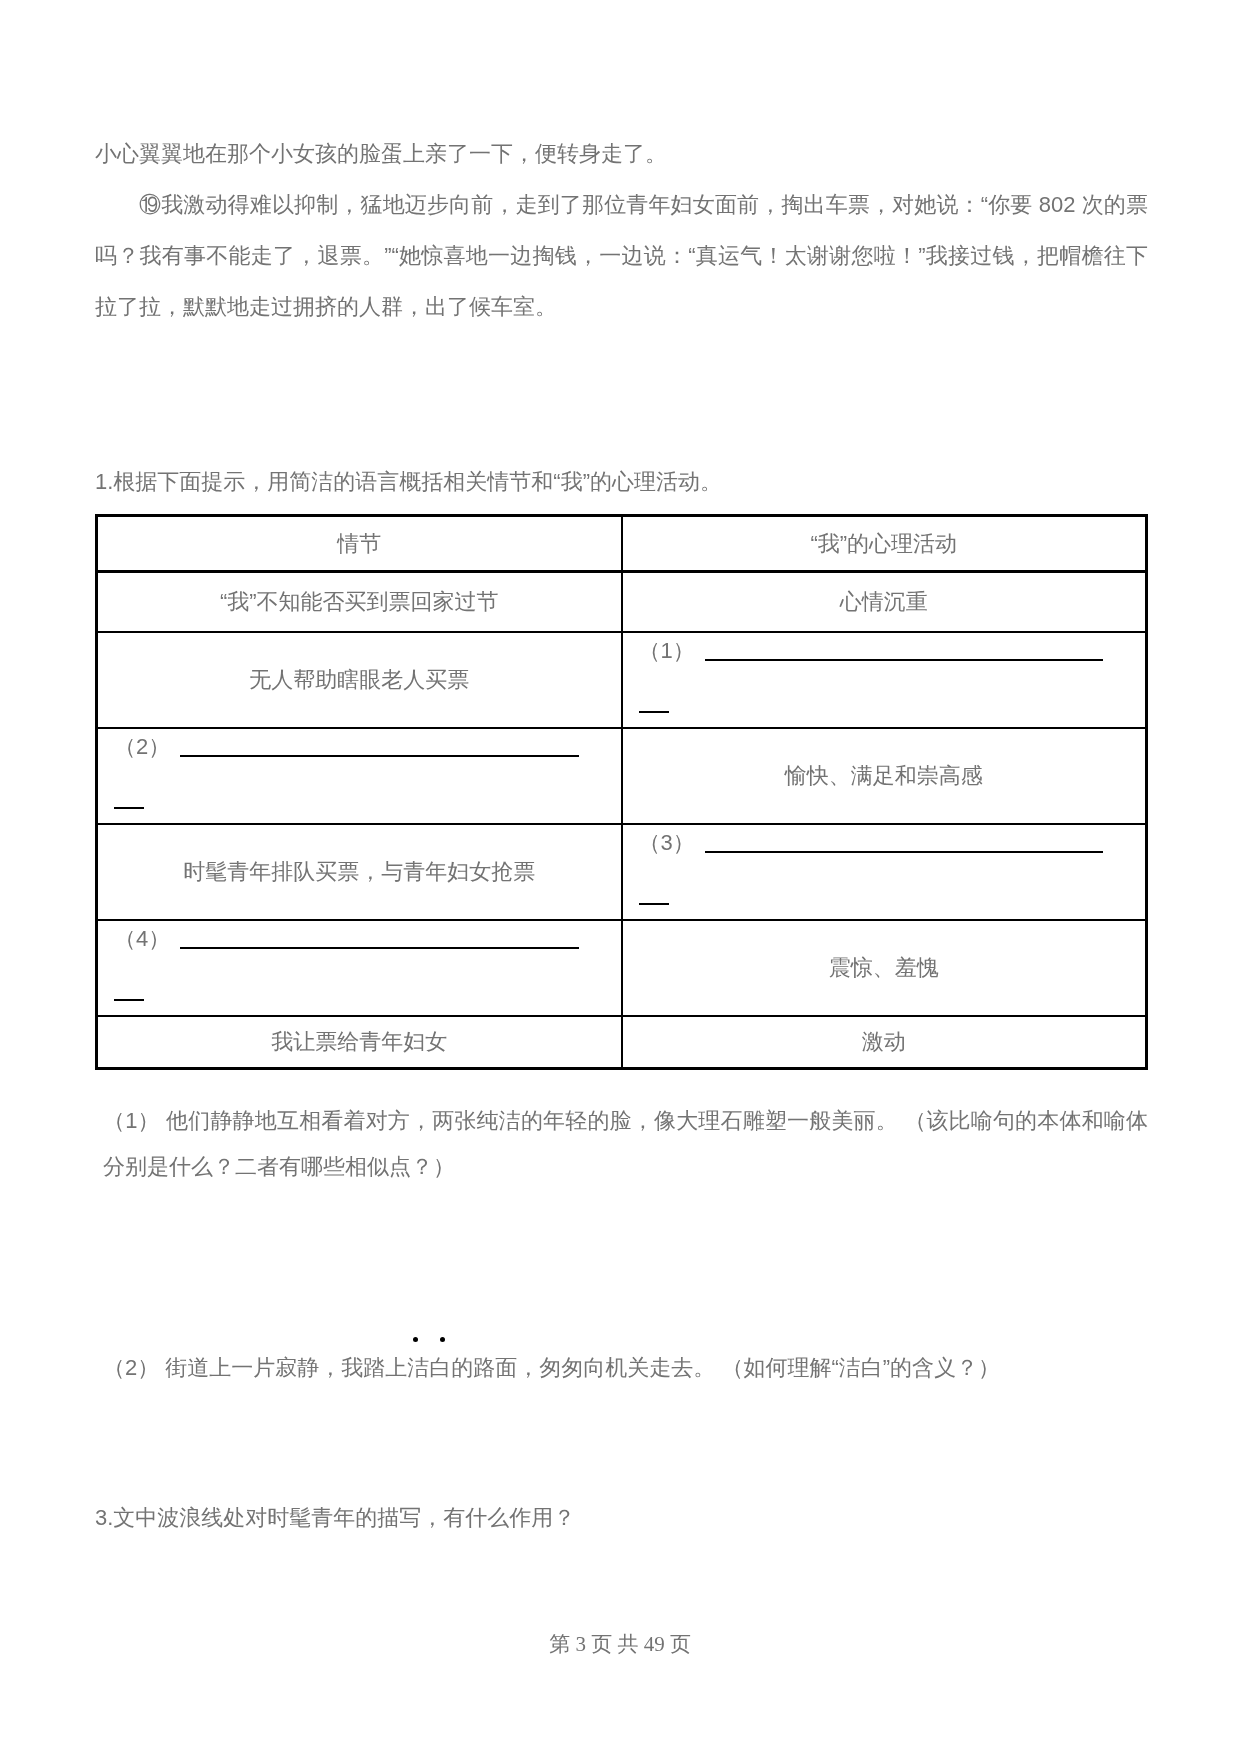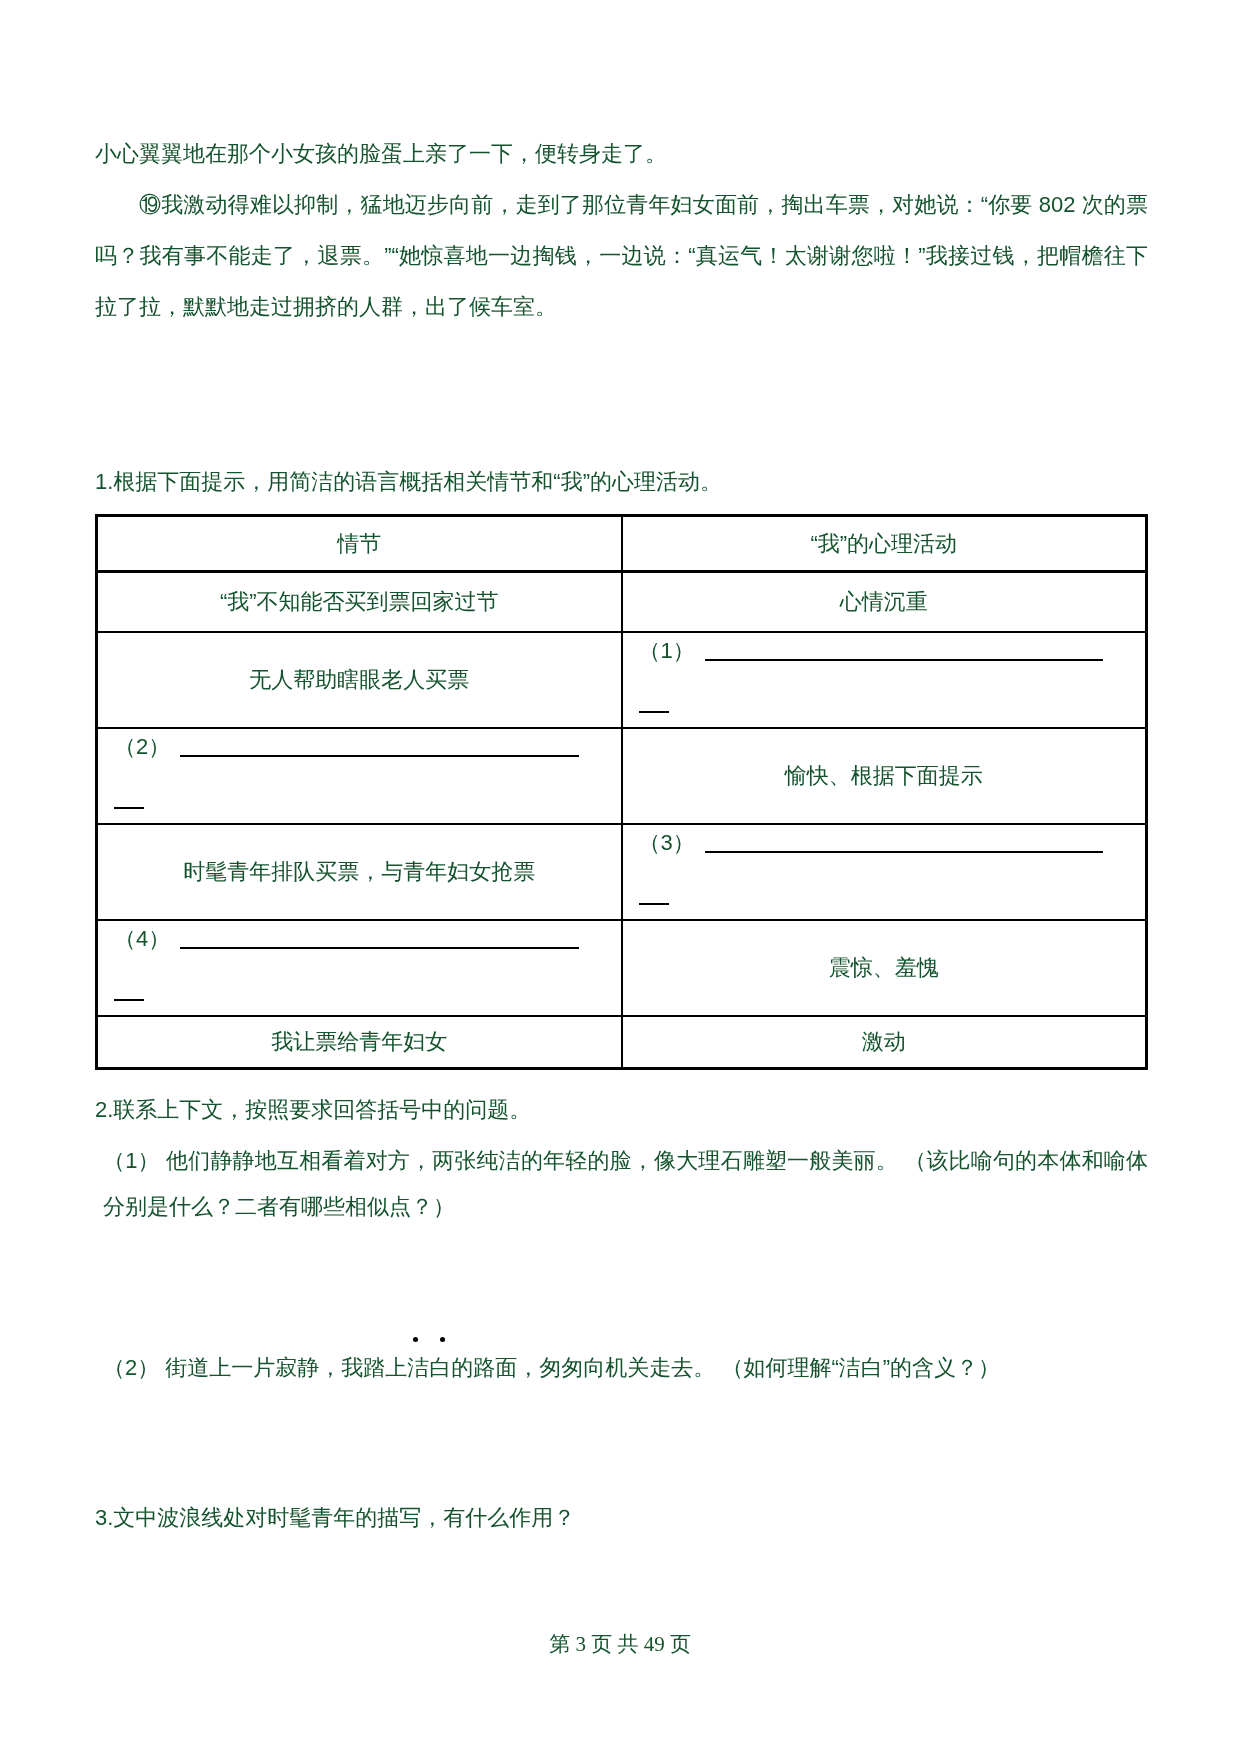--- a/index.html
+++ b/index.html
@@ -2,21 +2,21 @@
 <html><head>
 <meta charset="utf-8">
 <style>
   * { margin:0; padding:0; box-sizing:border-box; }
   html,body { background:#e8e8e8; }
   .page {
     position:relative;
     width:1240px; height:1754px;
     background:#ffffff;
     font-family:"Liberation Sans","DejaVu Sans",sans-serif;
-    color:#14532d;
+    color:#737373;
     margin:0 auto;
     overflow:hidden;
   }
   .passage {
     position:absolute; top:128px; left:95px; width:1053px;
     font-size:22px; line-height:51px; text-align:justify;
   }
   .passage p { margin:0; }
   .para-indent { text-indent:2em; }
   .u {
@@ -109,21 +109,21 @@
         <tr class="r-blank">
           <td class="c-blank">
             <div class="blank-wrap">
               <div class="bl1">
                   <span class="blank-label">（2）</span>
                   <span class="line-long"></span>
                 </div>
               <div class="bl2"><span class="line-short"></span></div>
             </div>
           </td>
-          <td class="c-center">愉快、根据下面提示</td>
+          <td class="c-center">愉快、满足和崇高感</td>
         </tr>
         <tr class="r-blank">
           <td class="c-center">时髦青年排队买票，与青年妇女抢票</td>
           <td class="c-blank">
             <div class="blank-wrap">
               <div class="bl1">
                   <span class="blank-label">（3）</span>
                   <span class="line-long"></span>
                 </div>
               <div class="bl2"><span class="line-short"></span></div>
@@ -144,21 +144,20 @@
         </tr>
         <tr class="r-last">
           <td class="c-center">我让票给青年妇女</td>
           <td class="c-center">激动</td>
         </tr>
       </tbody>
     </table>
   </div>
 
   <div class="q2-block">
-    <p class="q2-head">2.联系上下文，按照要求回答括号中的问题。</p>
     <p class="q2-item1">（1） 他们静静地互相看着对方，两张纯洁的年轻的脸，像大理石雕塑一般美丽。 （该比喻句的本体和喻体分别是什么？二者有哪些相似点？）</p>
   </div>
 
   <p class="q2-item2"><span>（2） 街道上一片寂静，我踏上</span><span class="emph"><i class="dot d1"></i><i class="dot d2"></i><span>洁白</span></span><span>的路面，匆匆向机关走去。 （如何理解“洁白”的含义？）</span></p>
 
   <div class="q3-block">
     <p>3.文中波浪线处对时髦青年的描写，有什么作用？</p>
   </div>
 
   <div class="footer">第 3 页 共 49 页</div>

